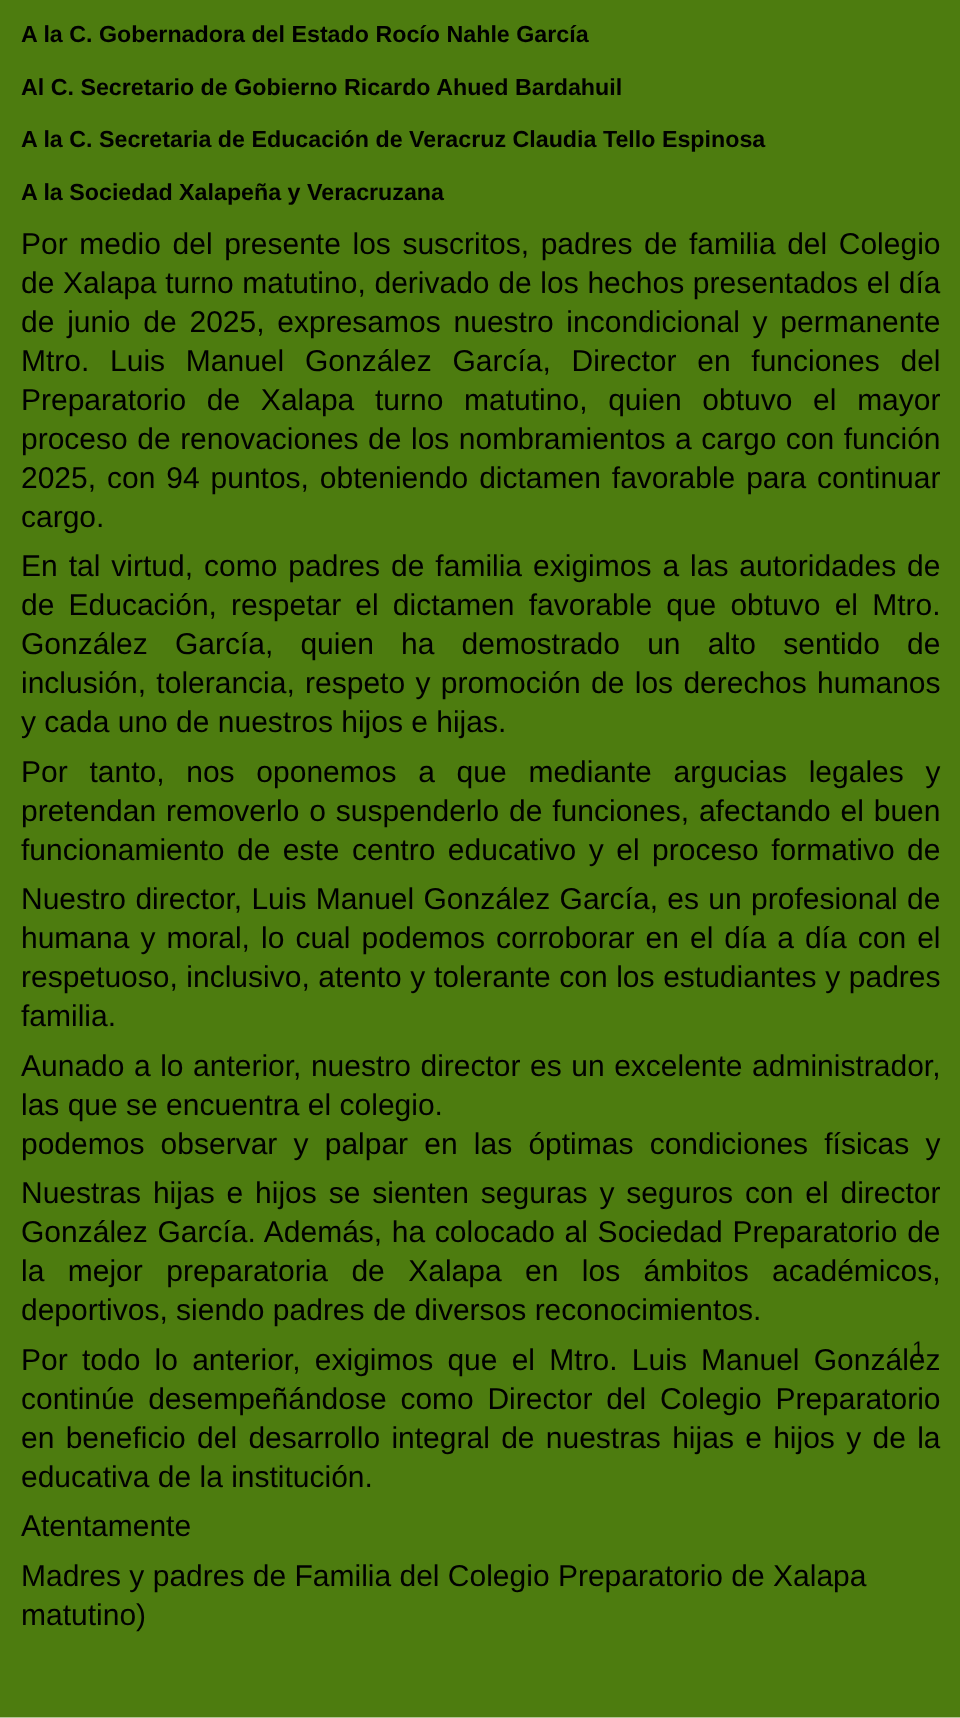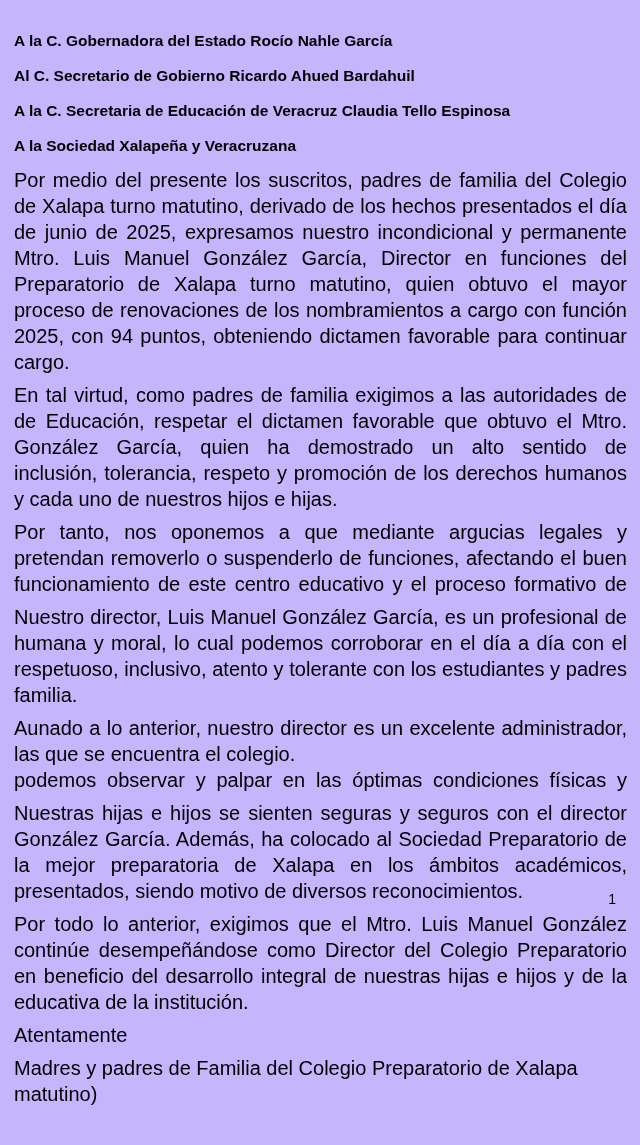--- a/index.html
+++ b/index.html
@@ -1,24 +1,24 @@
 <!DOCTYPE html>
 <html><head>
 <meta charset="utf-8">
 <style>
   html, body { margin: 0; padding: 0; background: #ffffff; }
   .page {
     position: relative;
     width: 640px;
     height: 1145px;
     box-sizing: border-box;
-    background: #c4b5fd;
+    background: #4d7c0f;
     color: #000000;
     font-family: "Liberation Sans", sans-serif;
-    padding: 27px 13px 0 14px;
+    padding: 10px 13px 0 14px;
     overflow: hidden;
   }
   .recipient {
     font-weight: 700;
     font-size: 15.5px;
     line-height: 27px;
     margin: 0 0 8px 0;
     white-space: nowrap;
     overflow: hidden;
   }
@@ -97,21 +97,21 @@
   <div class="para">
     <div class="jl">Aunado a lo anterior, nuestro director es un excelente administrador, lo cual</div>
     <div class="jl last">las que se encuentra el colegio.</div>
     <div class="jl">podemos observar y palpar en las óptimas condiciones físicas y materiales en</div>
   </div>
 
   <div class="para">
     <div class="jl">Nuestras hijas e hijos se sienten seguras y seguros con el director Luis Manuel</div>
     <div class="jl">González García. Además, ha colocado al Sociedad Preparatorio de Xalapa como</div>
     <div class="jl">la mejor preparatoria de Xalapa en los ámbitos académicos, culturales y</div>
-    <div class="jl last">presentados, siendo motivo de diversos reconocimientos.</div>
+    <div class="jl last">deportivos, siendo padres de diversos reconocimientos.</div>
   </div>
 
   <div class="page-number">1</div>
 
   <div class="para">
     <div class="jl">Por todo lo anterior, exigimos que el Mtro. Luis Manuel González García</div>
     <div class="jl">continúe desempeñándose como Director del Colegio Preparatorio de Xalapa,</div>
     <div class="jl">en beneficio del desarrollo integral de nuestras hijas e hijos y de la calidad</div>
     <div class="jl last">educativa de la institución.</div>
   </div>

